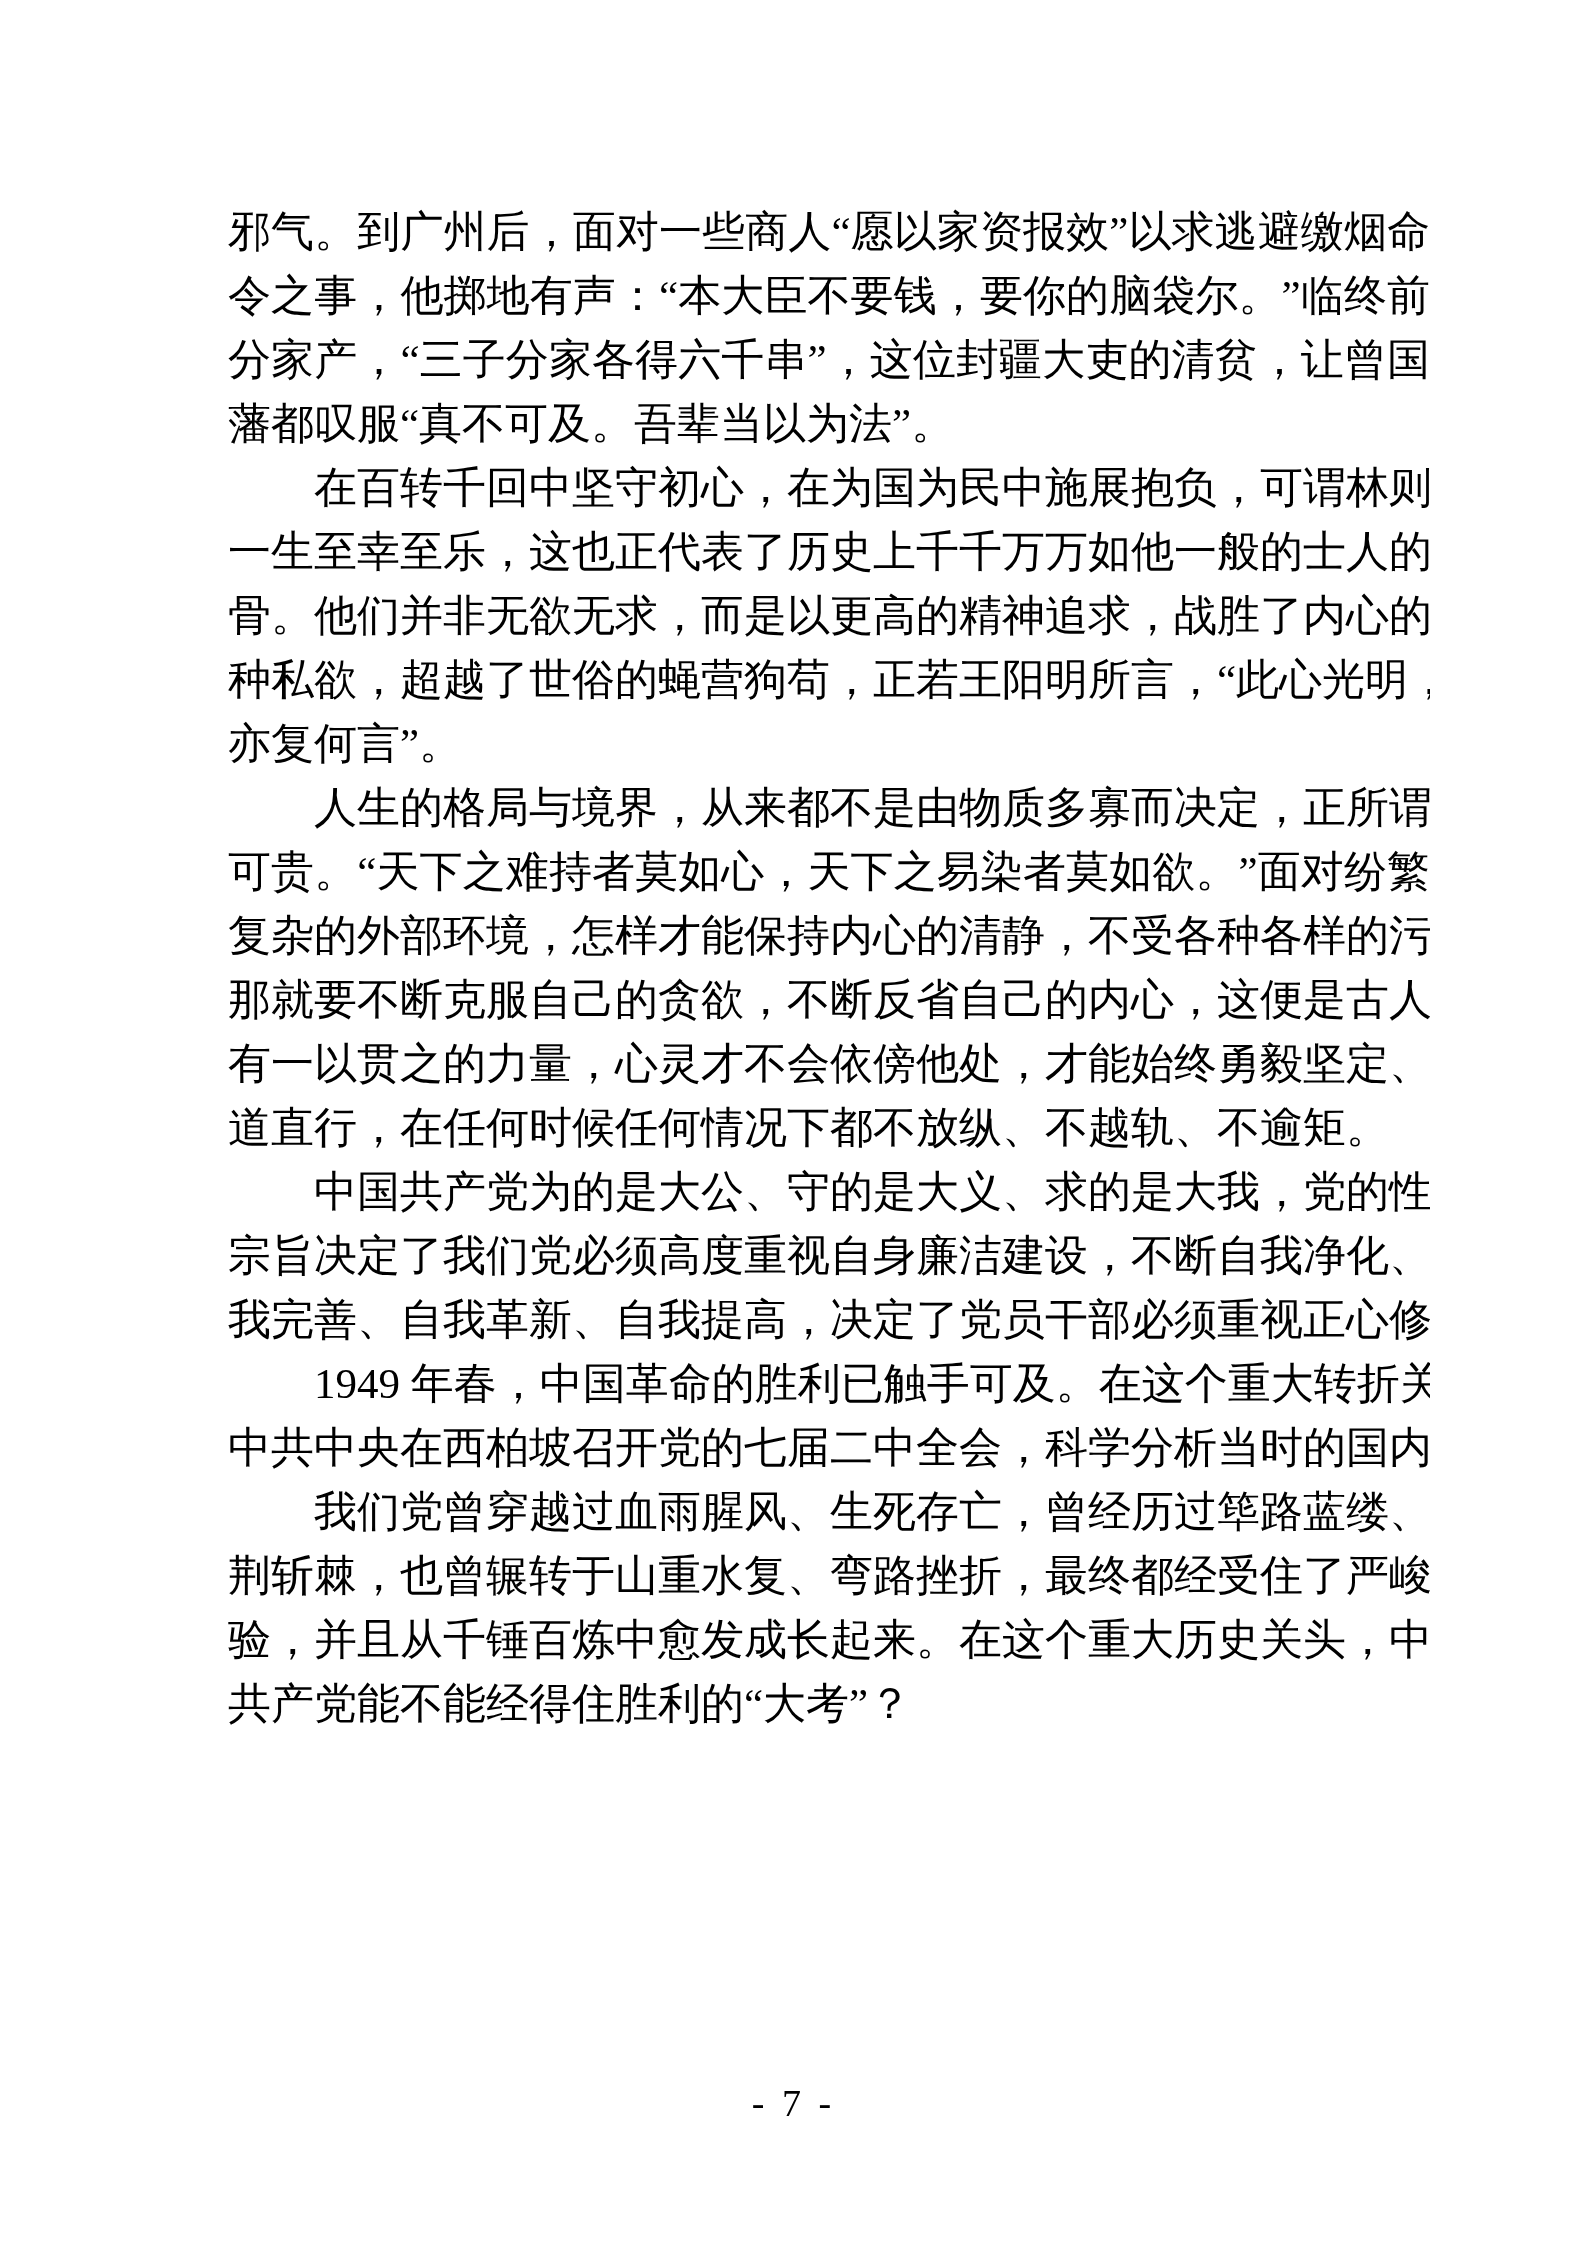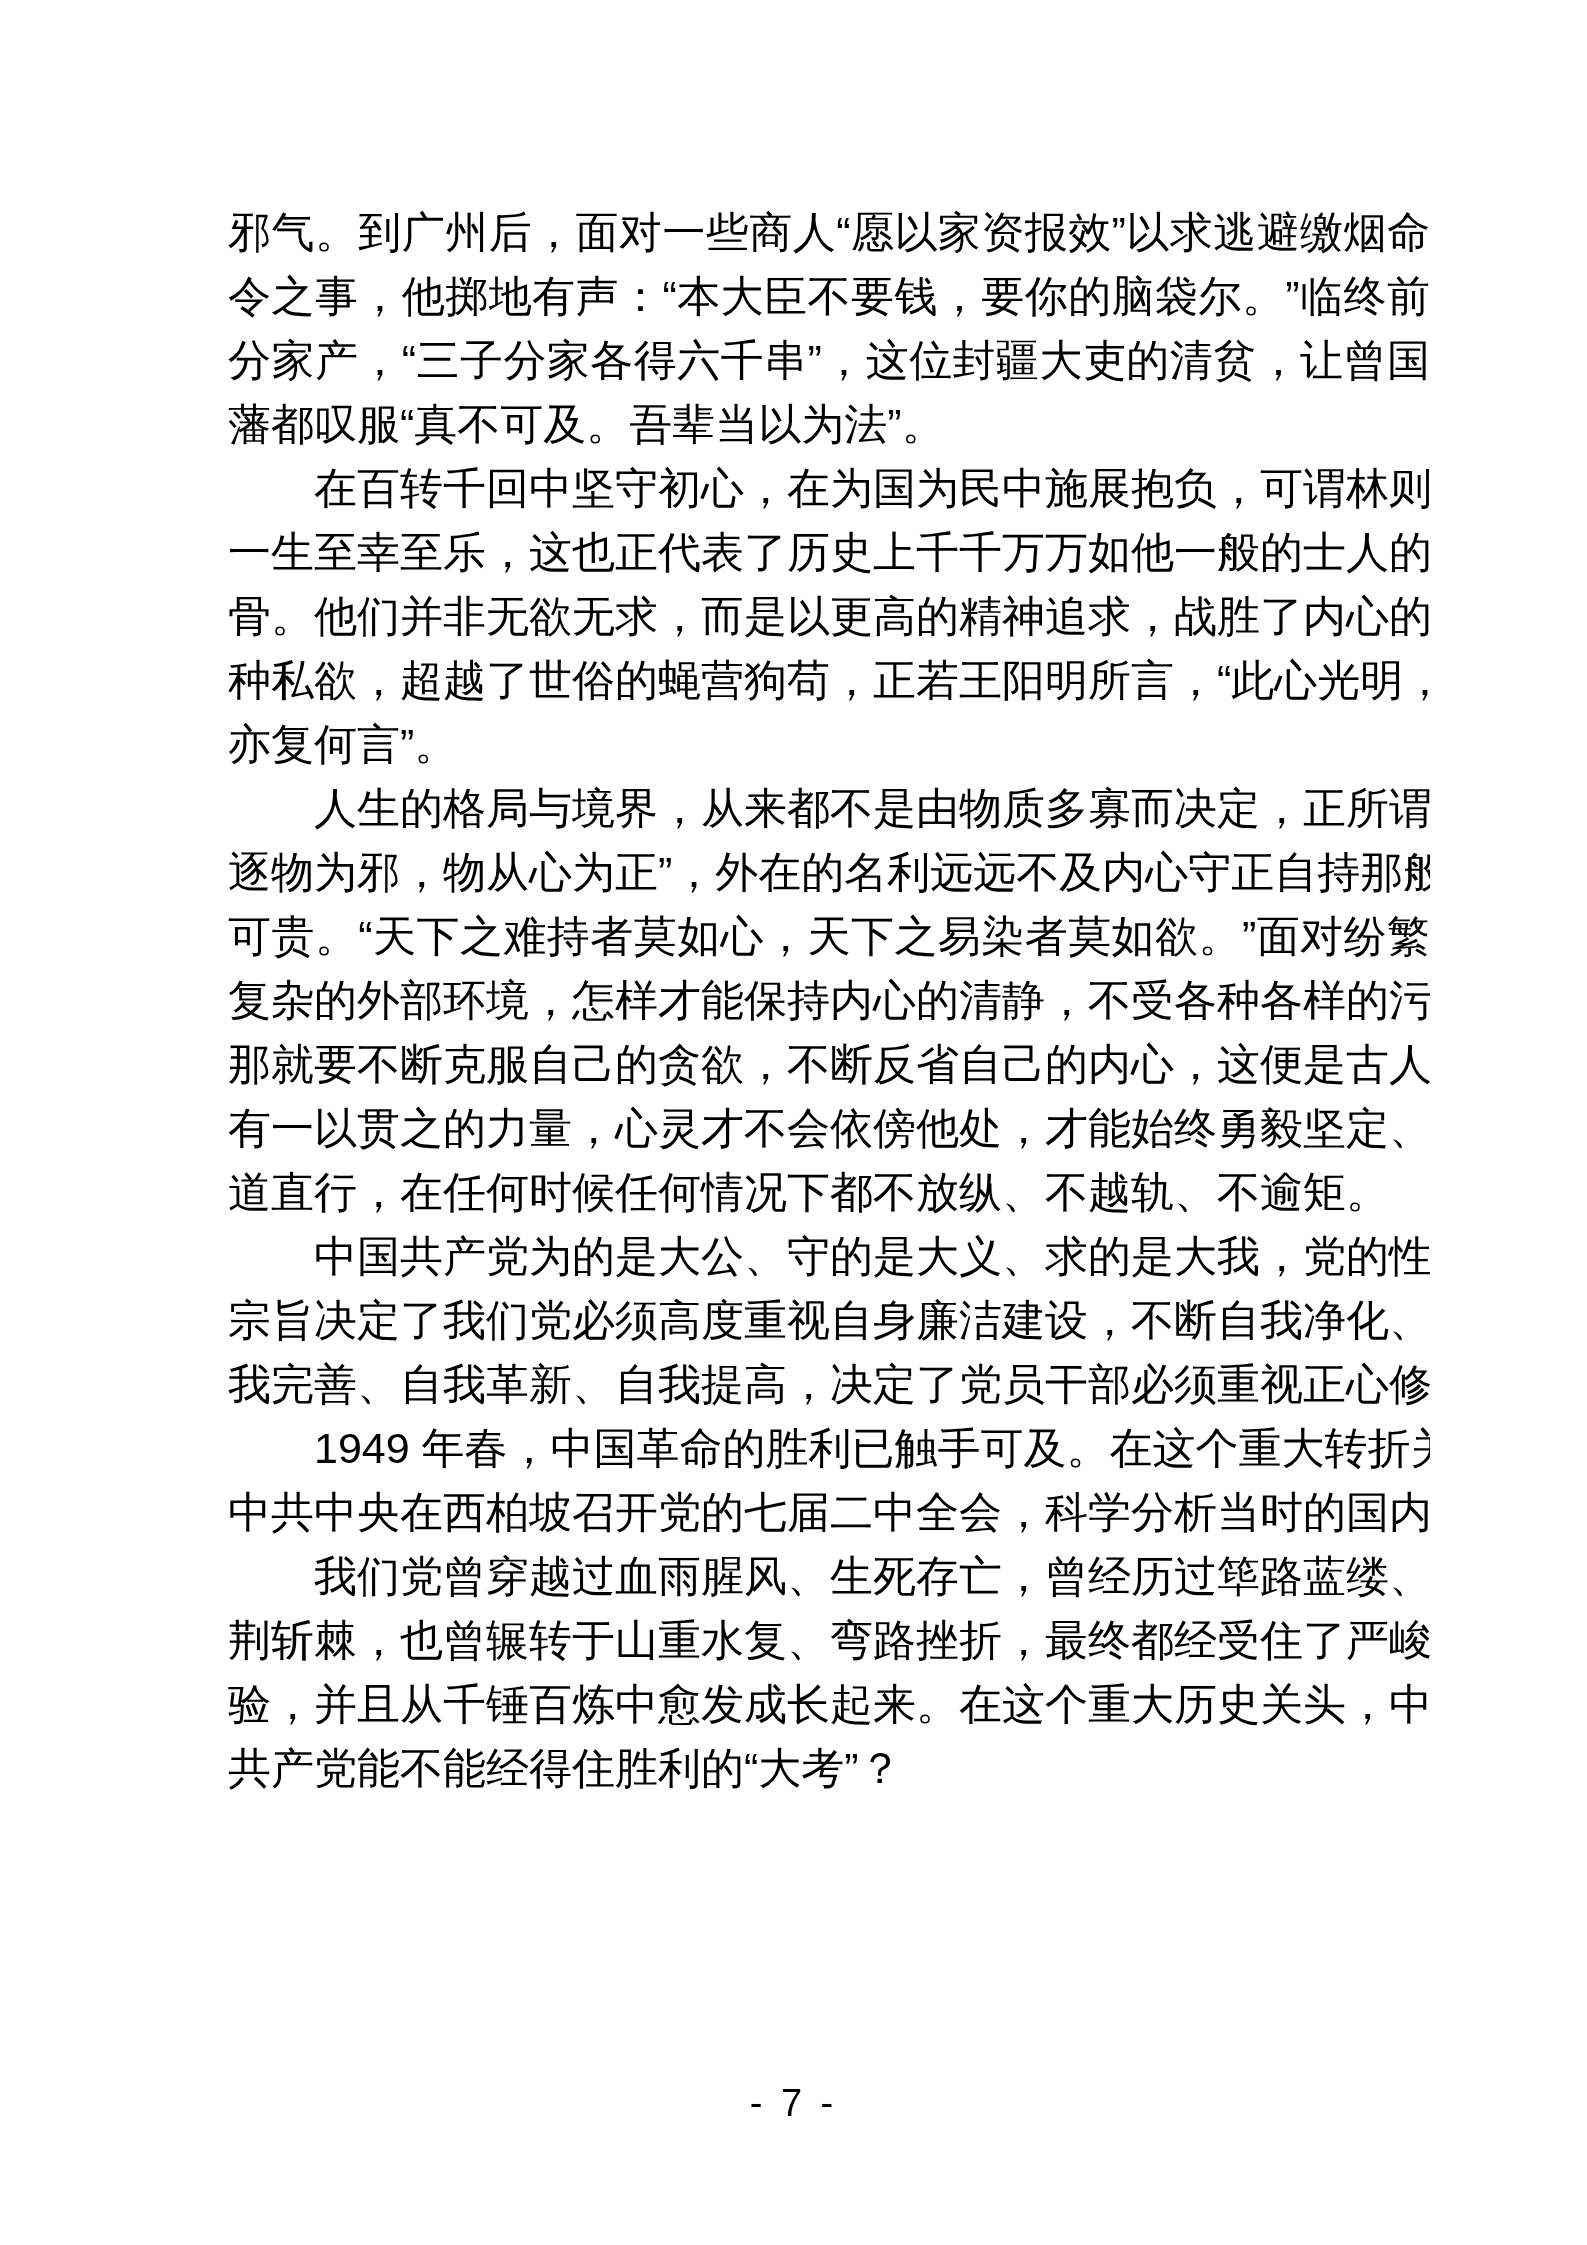--- a/index.html
+++ b/index.html
@@ -6,21 +6,21 @@
     margin: 0;
     padding: 0;
     background: #ffffff;
   }
   .page {
     position: relative;
     width: 1587px;
     height: 2245px;
     background: #ffffff;
     color: #000000;
-    font-family: Liberation Sans, sans-serif;
+    font-family: Liberation Serif, serif;
     overflow: hidden;
   }
   .doc-body {
     position: absolute;
     left: 228px;
     top: 200px;
     width: 1202px;
   }
   .line {
     height: 64px;
@@ -58,21 +58,20 @@
       <div class="line">邪气。到广州后，面对一些商人“愿以家资报效”以求逃避缴烟命</div>
       <div class="line">令之事，他掷地有声：“本大臣不要钱，要你的脑袋尔。”临终前</div>
       <div class="line">分家产，“三子分家各得六千串”，这位封疆大吏的清贫，让曾国</div>
       <div class="line end">藩都叹服“真不可及。吾辈当以为法”。</div>
       <div class="line indent">在百转千回中坚守初心，在为国为民中施展抱负，可谓林则徐</div>
       <div class="line">一生至幸至乐，这也正代表了历史上千千万万如他一般的士人的风</div>
       <div class="line">骨。他们并非无欲无求，而是以更高的精神追求，战胜了内心的种</div>
       <div class="line">种私欲，超越了世俗的蝇营狗苟，正若王阳明所言，“此心光明，</div>
       <div class="line end">亦复何言”。</div>
       <div class="line indent">人生的格局与境界，从来都不是由物质多寡而决定，正所谓“心</div>
-      <div class="line">逐物为邪，物从心为正”，外在的名利远远不及内心守正自持那般</div>
       <div class="line">可贵。“天下之难持者莫如心，天下之易染者莫如欲。”面对纷繁</div>
       <div class="line">复杂的外部环境，怎样才能保持内心的清静，不受各种各样的污染？</div>
       <div class="line">那就要不断克服自己的贪欲，不断反省自己的内心，这便是古人所</div>
       <div class="line">有一以贯之的力量，心灵才不会依傍他处，才能始终勇毅坚定、正</div>
       <div class="line end">道直行，在任何时候任何情况下都不放纵、不越轨、不逾矩。</div>
       <div class="line indent">中国共产党为的是大公、守的是大义、求的是大我，党的性质</div>
       <div class="line">宗旨决定了我们党必须高度重视自身廉洁建设，不断自我净化、自</div>
       <div class="line">我完善、自我革新、自我提高，决定了党员干部必须重视正心修身，</div>
       <div class="line indent">1949 年春，中国革命的胜利已触手可及。在这个重大转折关头，</div>
       <div class="line">中共中央在西柏坡召开党的七届二中全会，科学分析当时的国内外</div>

